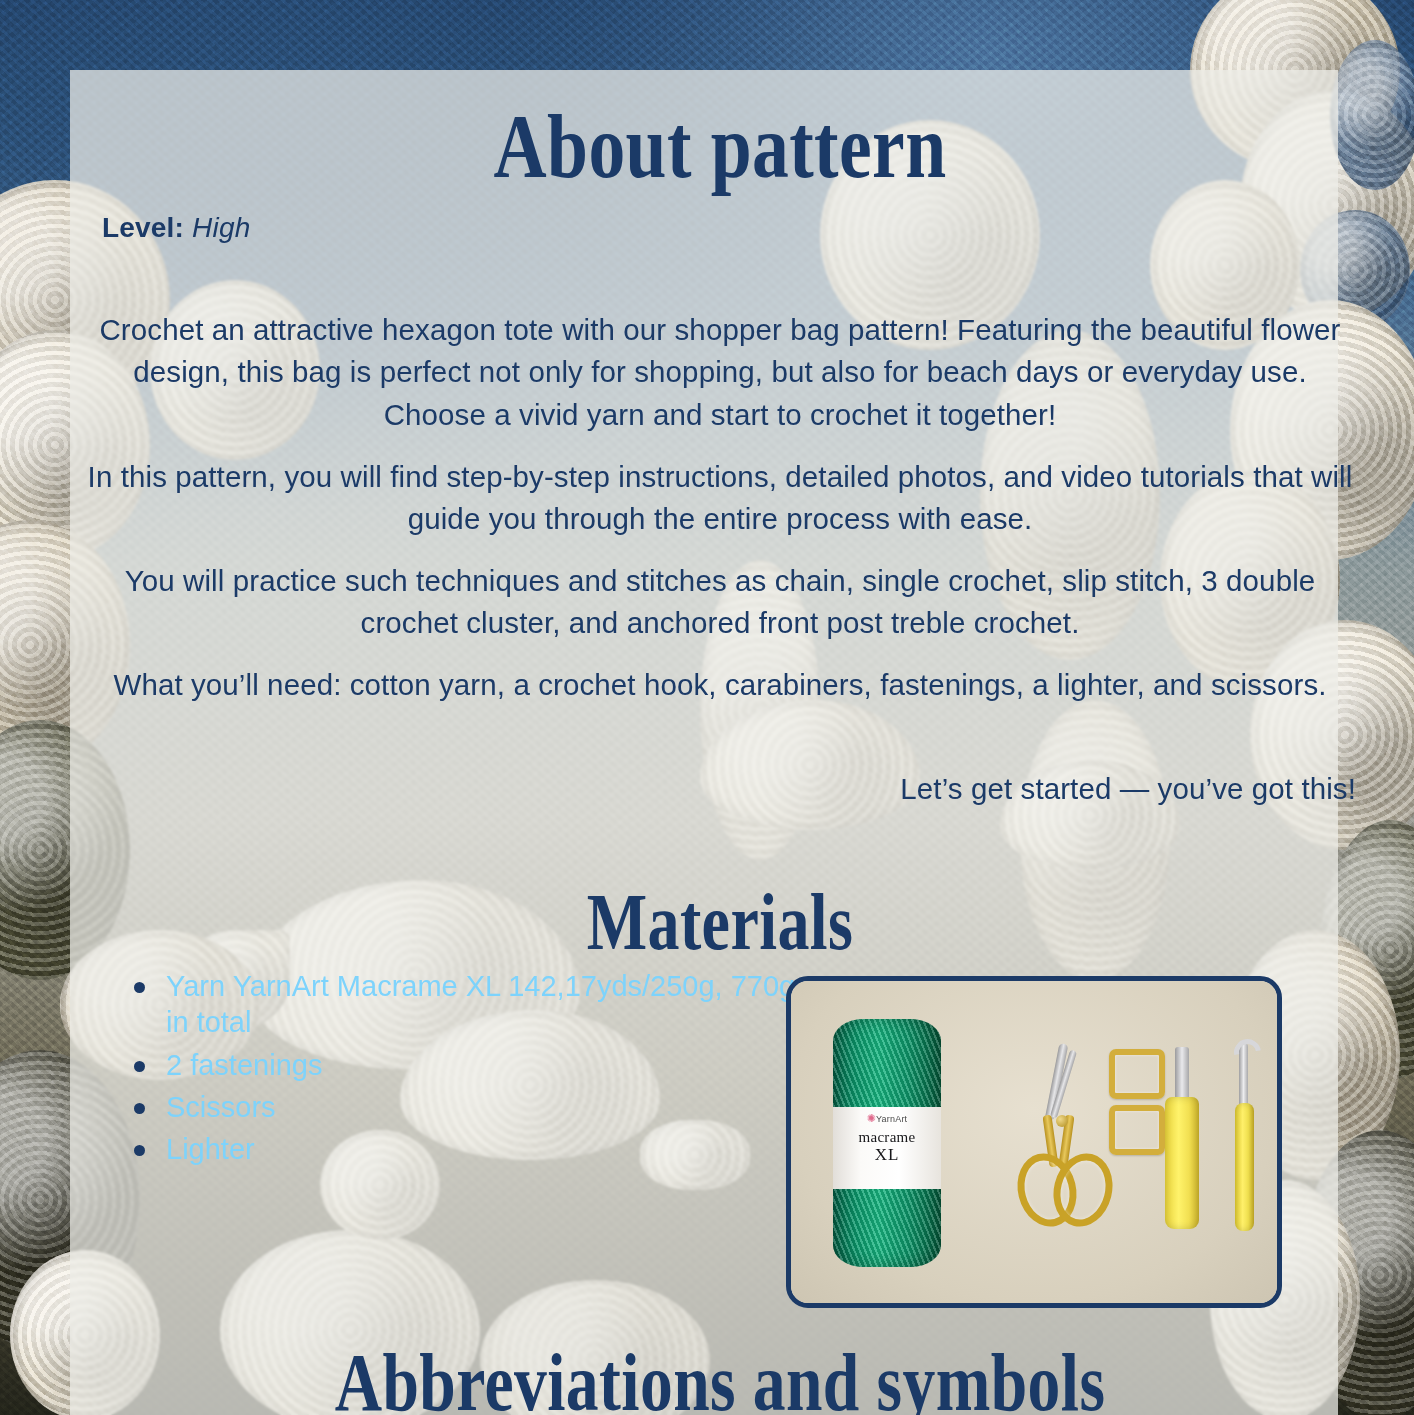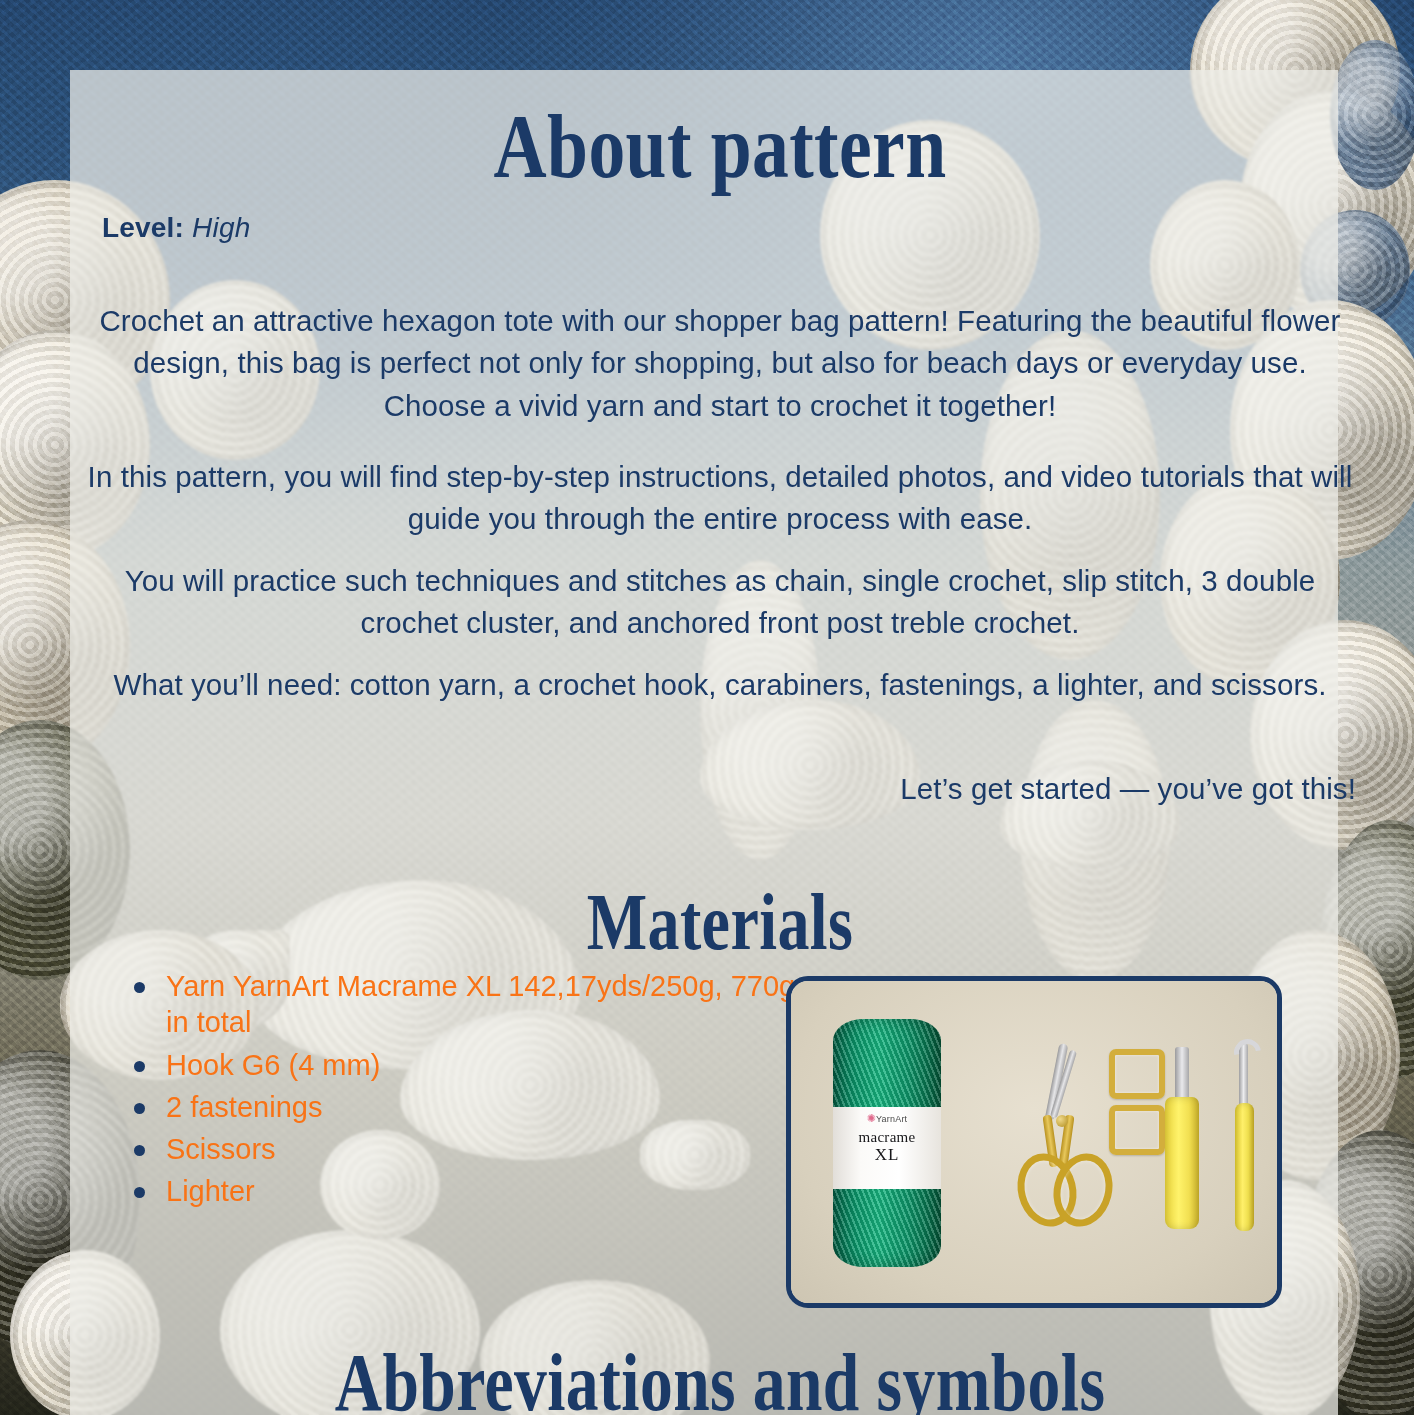--- a/index.html
+++ b/index.html
@@ -72,31 +72,31 @@
     position:absolute;top:142px;left:32px;
     font-size:28px;color:#1b3a67;letter-spacing:.2px;
   }
   #level-line .lbl{font-weight:700;}
   #level-line .val{font-weight:400;font-style:italic;}
 
   .para{
     position:absolute;left:14px;right:14px;text-align:center;
     color:#1b3a67;font-size:29.5px;line-height:1.45;letter-spacing:.1px;
   }
-  #p1{top:200px;}
+  #p1{top:209px;}
   #p2{top:356px;}
   #p3{top:460px;}
   #p4{top:564px;}
   #p5{top:668px;text-align:right;}
 
   
   #mat-list{
     position:absolute;top:898px;left:38px;width:640px;
     margin:0;padding:0 0 0 58px;list-style:none;
-    color:#f97316;font-size:29px;line-height:1.25;
+    color:#7dd3fc;font-size:29px;line-height:1.25;
   }
   #mat-list li{position:relative;margin-bottom:6px;}
   #mat-list li::before{
     content:"";position:absolute;left:-32px;top:14px;
     width:11px;height:11px;border-radius:50%;background:#1b3a67;
   }
 
   
   #photo-card{
     position:absolute;left:716px;top:906px;width:486px;height:322px;
@@ -267,21 +267,20 @@
   <p class="para" id="p1">Crochet an attractive hexagon tote with our shopper bag pattern! Featuring the beautiful flower design, this bag is perfect not only for shopping, but also for beach days or everyday use. Choose a vivid yarn and start to crochet it together!</p>
   <p class="para" id="p2">In this pattern, you will find step-by-step instructions, detailed photos, and video tutorials that will guide you through the entire process with ease.</p>
   <p class="para" id="p3">You will practice such techniques and stitches as chain, single crochet, slip stitch, 3 double crochet cluster, and anchored front post treble crochet.</p>
   <p class="para" id="p4">What you’ll need: cotton yarn, a crochet hook, carabiners, fastenings, a lighter, and scissors.</p>
   <p class="para" id="p5">Let’s get started — you’ve got this!</p>
 
   <h1 class="display" id="title-materials">Materials</h1>
 
   <ul id="mat-list">
     <li>Yarn YarnArt Macrame XL 142,17yds/250g, 770g in total</li>
-    <li>Hook G6 (4 mm)</li>
     <li>2 fastenings</li>
     <li>Scissors</li>
     <li>Lighter</li>
   </ul>
 
   <div id="photo-card">
     <div id="photo-inner">
 
       <div id="skein">
         <div id="skein-label">

